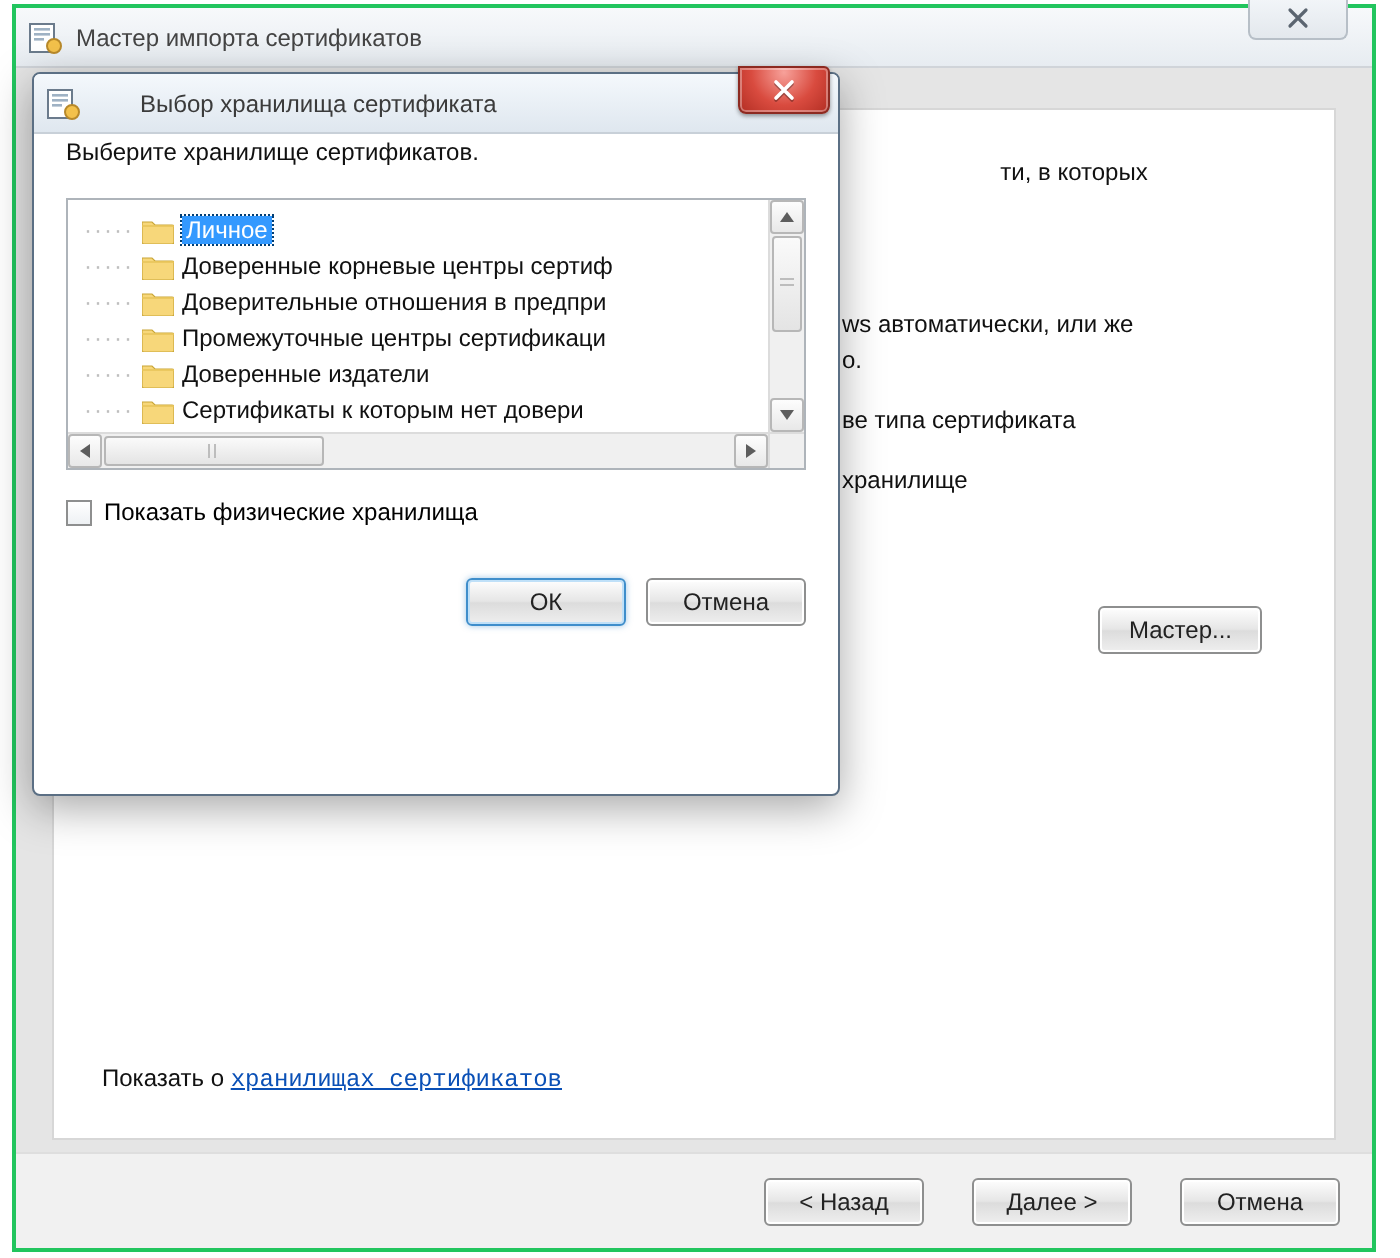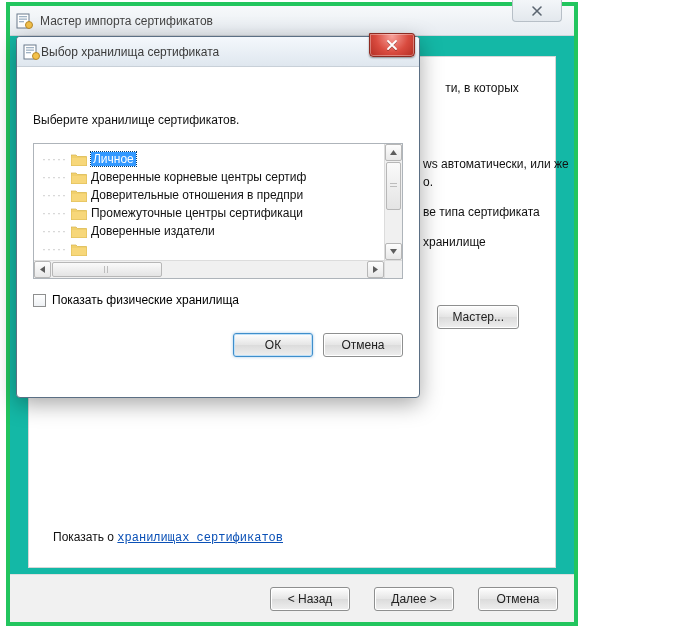--- a/index.html
+++ b/index.html
@@ -10,23 +10,23 @@
       width: 700px;
       height: 629px;
       position: relative;
       overflow: hidden;
     }
 
     
     .wizard {
       position: absolute;
       left: 6px; top: 2px;
-      width: 572px; height: 624px;
-      background: #14b8a6;
-      border: 4px solid #22c55e;
+      width: 682px; height: 624px;
+      background: #e5e5e5;
+      border: 2px solid #22c55e;
     }
     .wizard-titlebar {
       height: 30px;
       background: linear-gradient(#f7f9fb, #e7ecf1);
       border-bottom: 1px solid #d0d4d9;
       display: flex;
       align-items: center;
       padding: 0 6px;
       color: #444;
     }
@@ -110,38 +110,38 @@
     }
     .modal-titlebar {
       height: 30px;
       border-top-left-radius: 3px; border-top-right-radius: 3px;
       background: linear-gradient(#f4f8fc, #dfe7ef);
       border-bottom: 1px solid #c8d0d8;
       display: flex; align-items: center;
       padding: 0 6px;
       position: relative;
       color:#3b3b3b;
+      gap:29px;
     }
     .modal-titlebar .title { font-size: 12px; }
     .modal-close {
       position: absolute;
       right: 4px; top: -4px;
       width: 46px; height: 24px;
       border-radius: 0 3px 4px 4px;
       background: radial-gradient(circle at 50% 10%, #f7a19a, #d94b3f 55%, #b22e23);
       border: 1px solid #8d2a21;
       box-shadow: inset 0 0 0 1px rgba(255,255,255,.35), 0 1px 2px rgba(0,0,0,.4);
       display:flex; align-items:center; justify-content:center;
       color:#fff;
     }
     .modal-close svg { filter: drop-shadow(0 1px 0 rgba(0,0,0,.3)); }
 
     .modal-body {
       padding: 2px 16px 10px;
-      margin-top: 44px;
     }
     .modal-instruction { font-size: 12px; color:#111; margin-bottom: 16px; }
 
     .tree-wrap {
       border: 1px solid #aeb4ba;
       height: 136px;
       background: #fff;
       position: relative;
       display: grid;
       grid-template-columns: 1fr 18px;
@@ -333,20 +333,21 @@
   <path d="M0 4h16" stroke="#e8c55a" stroke-width=".8"></path>
 </svg></span>
             <span class="label">Доверенные издатели</span>
           </div>
           <div class="tree-item">
             <span class="dots">·····</span>
             <span class="folder"><svg viewBox="0 0 16 13" width="16" height="13">
   <path d="M0 2h5l1.5 1.5H15c.5 0 1 .5 1 1V12c0 .5-.5 1-1 1H1c-.5 0-1-.5-1-1V2z" fill="#f7d77a" stroke="#caa637" stroke-width=".6"></path>
   <path d="M0 4h16" stroke="#e8c55a" stroke-width=".8"></path>
 </svg></span>
+            <span class="label">Сертификаты  к которым нет довери</span>
           </div>
         </div>
 
       <div class="vscroll">
         <div class="sb-btn up">
           <svg width="7" height="5" viewBox="0 0 7 5">
               <path d="M3.5 0 7 5H0z" fill="#5d5d5d"></path>
             </svg>
         </div>
         <div class="thumb"></div>

